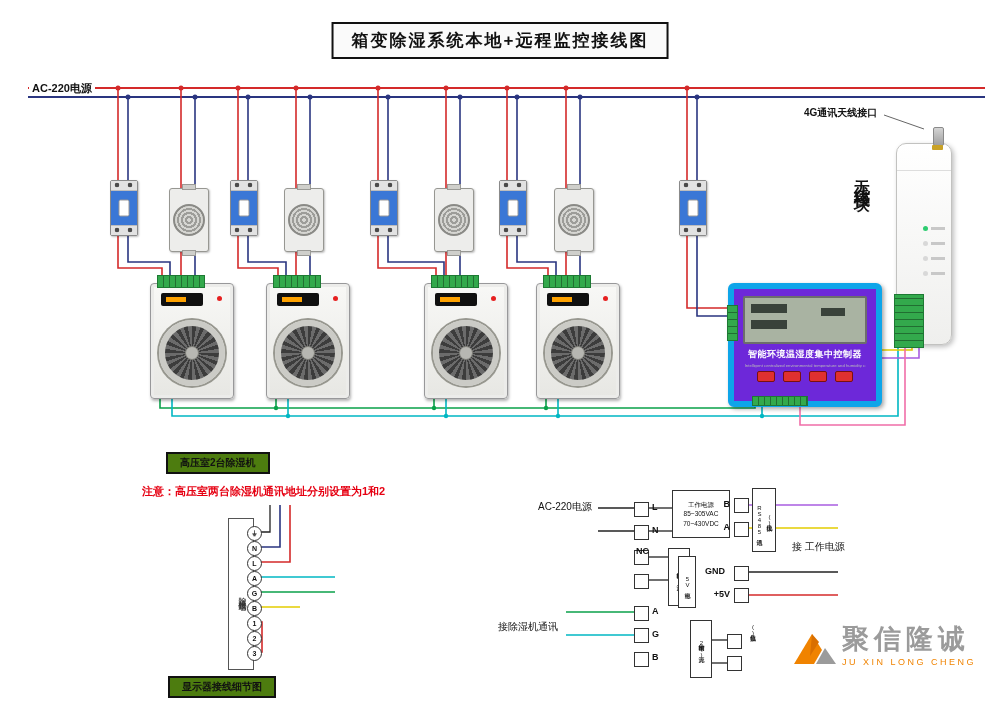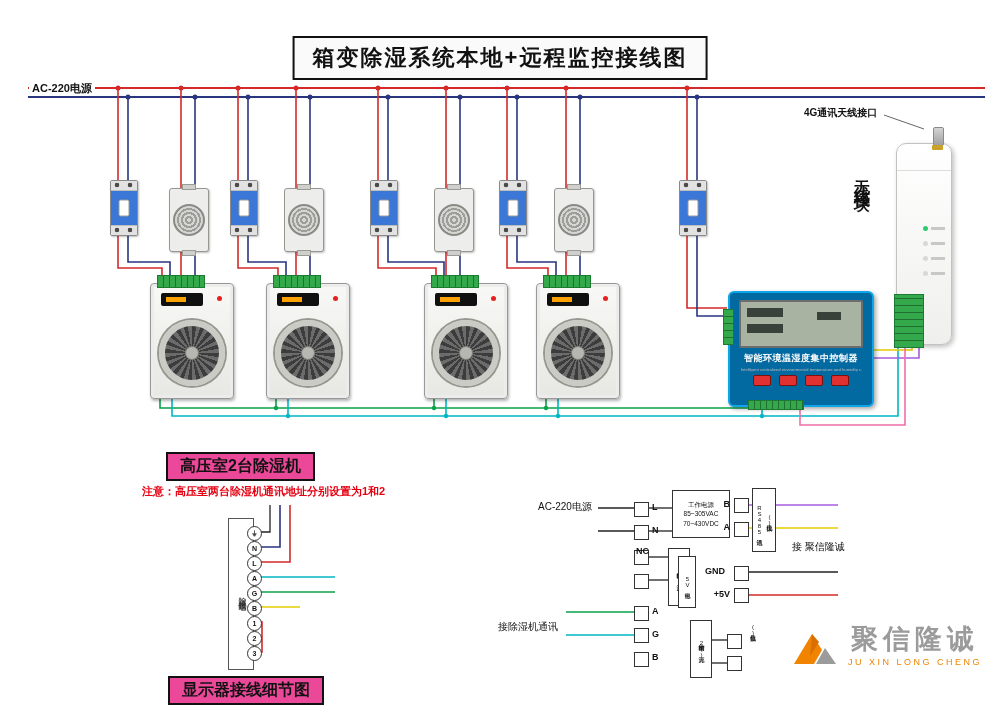--- a/index.html
+++ b/index.html
@@ -2,21 +2,21 @@
 <html><head>
 <meta charset="utf-8">
 <style>
   html,body{margin:0;padding:0;background:#fff;}
   .stage{position:relative;width:1000px;height:707px;background:#fff;overflow:hidden;
          font-family:"Liberation Sans","DejaVu Sans",sans-serif;color:#111;}
   svg.wires{position:absolute;left:0;top:0;z-index:0;}
   .comp{position:absolute;z-index:1;}
 
   .titlebox{left:50%;transform:translateX(-50%);top:22px;border:2px solid #111;background:#fafafa;
-            font-size:22px;font-weight:bold;padding:5px 18px;letter-spacing:2px;white-space:nowrap;margin-top:14px;}
+            font-size:17px;font-weight:bold;padding:5px 18px;letter-spacing:2px;white-space:nowrap;}
   .buslabel{left:29px;top:81px;font-size:11px;background:#fff;padding:0 3px;font-weight:bold;}
 
   
   .breaker{width:26px;height:54px;background:#f4f4f4;border:1px solid #8a8a8a;border-radius:2px;
            display:flex;flex-direction:column;box-shadow:1px 1px 2px rgba(0,0,0,.25);}
   .brk-top,.brk-bot{height:9px;background-color:#e2e2e2;border-bottom:1px solid #bdbdbd;
     background-image:radial-gradient(circle at 6px 4px,#4a4a4a 2px,transparent 2.6px),
                      radial-gradient(circle at 19px 4px,#4a4a4a 2px,transparent 2.6px);}
   .brk-bot{border-bottom:none;border-top:1px solid #bdbdbd;}
   .brk-band{flex:1;background:#3a77d6;position:relative;}
@@ -42,21 +42,21 @@
   .dehu-disp{position:absolute;top:9px;left:10px;width:42px;height:13px;background:#101010;border-radius:2px;
              background-image:linear-gradient(#ffa200,#ffa200);background-size:20px 5px;background-position:5px 4px;background-repeat:no-repeat;}
   .dehu-led{position:absolute;top:12px;right:11px;width:5px;height:5px;border-radius:50%;background:#e62020;}
   .dehu-fan{position:absolute;left:50%;bottom:12px;transform:translateX(-50%);width:54px;height:54px;border-radius:50%;
             border:6px solid #cbcbc6;box-shadow:0 0 0 2px #97978f;
             background:repeating-conic-gradient(#3c3c3c 0deg 9deg,#6b6b6b 9deg 18deg);}
   .dehu-fan::after{content:"";position:absolute;left:50%;top:50%;transform:translate(-50%,-50%);
                    width:12px;height:12px;border-radius:50%;background:#b7b7b2;border:1px solid #7e7e78;}
 
   
-  .ctrl{width:142px;height:112px;background:#0369a1;border:2px solid #0ea5e9;border-radius:6px;box-shadow:2px 2px 4px rgba(0,0,0,.35);margin-top:8px;}
+  .ctrl{width:142px;height:112px;background:#6d28d9;border:6px solid #0ea5e9;border-radius:6px;box-shadow:2px 2px 4px rgba(0,0,0,.35);}
   .ctrl-lcd{margin:7px 9px 0 9px;height:44px;background-color:#a9b3a2;border:2px solid #6d6d6d;border-radius:2px;
             background-image:linear-gradient(#39423a,#39423a),linear-gradient(#39423a,#39423a),linear-gradient(#39423a,#39423a);
             background-size:36px 9px,36px 9px,24px 8px;background-position:6px 6px,6px 22px,76px 10px;background-repeat:no-repeat;}
   .ctrl-name{margin-top:4px;text-align:center;color:#fff;font-size:9px;font-weight:bold;letter-spacing:.5px;white-space:nowrap;}
   .ctrl-name-en{margin-top:1px;text-align:center;color:#bbb;font-size:5px;transform:scale(.85);white-space:nowrap;overflow:hidden;}
   .ctrl-btns{display:flex;gap:8px;justify-content:center;margin-top:3px;}
   .ctrl-btns i{width:16px;height:9px;background:#e03030;border:1px solid #7a1010;border-radius:2px;}
   .ctrl-term-left{position:absolute;left:-7px;top:16px;width:9px;height:34px;}
   .ctrl-term-bot{position:absolute;left:18px;bottom:-5px;width:54px;height:8px;}
 
@@ -69,36 +69,36 @@
   .wmod-ant::after{content:"";position:absolute;bottom:-5px;left:-2px;width:11px;height:5px;background:#c9a227;border-radius:1px;}
   .wled{position:absolute;right:6px;display:flex;align-items:center;gap:3px;}
   .wled i{width:5px;height:5px;border-radius:50%;}
   .wled b{width:14px;height:3px;background:#c8c8c8;display:block;}
   .wmod-term{position:absolute;left:-3px;top:150px;width:28px;height:52px;}
 
   .vtext{writing-mode:vertical-rl;text-orientation:upright;}
   .wmod-label{left:851px;top:168px;font-size:16px;font-weight:bold;letter-spacing:5px;}
   .ant-label{left:804px;top:106px;font-size:10px;font-weight:bold;}
 
-  .tag{border:2px solid #111;background:#ec4899;font-weight:bold;font-size:16px;padding:2px 12px;white-space:nowrap;}
+  .tag{border:2px solid #111;background:#4d7c0f;font-weight:bold;font-size:10px;padding:2px 12px;white-space:nowrap;}
   .note{color:#e60012;font-size:11px;font-weight:bold;white-space:nowrap;}
 
   
   .dev-strip{width:24px;height:150px;background:#fff;border:1px solid #555;display:flex;align-items:center;justify-content:center;}
   .dev-strip span{font-size:8px;color:#333;letter-spacing:1px;}
   .term-c{width:13px;height:13px;border-radius:50%;border:1px solid #333;background:#fff;font-size:7px;font-weight:bold;
           display:flex;align-items:center;justify-content:center;}
   .term-s{width:13px;height:13px;border:1px solid #333;background:#fff;}
   .tlabel{font-size:9px;font-weight:bold;white-space:nowrap;}
   .minibox{border:1px solid #333;background:#fff;display:flex;align-items:center;justify-content:center;text-align:center;}
   .minibox.v span{font-size:6px;} .minibox .lines{font-size:6.5px;line-height:1.45;}
   .small-label{font-size:10px;white-space:nowrap;}
 
   
-  .logo{display:flex;align-items:center;gap:10px;text-align:center;}
+  .logo{display:flex;align-items:center;gap:4px;}
   .logo-cn{font-size:27px;font-weight:bold;color:#9b9b9b;letter-spacing:5px;line-height:1;}
   .logo-en{font-size:9px;color:#f08300;letter-spacing:2.5px;margin-top:4px;}
 </style>
 </head>
 <body>
 
 <div class="stage">
 
   <svg class="wires" width="1000" height="707">
 
@@ -420,21 +420,21 @@
       <span class="vtext">RS485通讯</span>
       <span class="vtext">(接上位机)</span>
     </div>
   <div class="comp minibox v" style="left:678px;top:556px;width:16px;height:50px">
       <span class="vtext">5V电源</span>
     </div>
   <div class="comp minibox v" style="left:690px;top:620px;width:20px;height:56px">
       <span class="vtext">控制输出2(无源)</span>
     </div>
   <div class="comp vtext" style="left:748px;top:624px;font-size:6px">(接上位机)</div>
-  <div class="comp small-label" style="left:792px;top:540px">接 聚信隆诚</div>
+  <div class="comp small-label" style="left:792px;top:540px">接 工作电源</div>
 
   <div class="comp logo" style="left:792px;top:626px">
     <svg width="46" height="38" viewBox="0 0 46 38">
       <polygon points="2,36 20,6 30,22 22,36" fill="#f08300"></polygon>
       <polygon points="20,6 27,14 18,28" fill="#d96f00"></polygon>
       <polygon points="24,36 33,20 44,36" fill="#9b9b9b"></polygon>
     </svg>
     <div>
       <div class="logo-cn">聚信隆诚</div>
       <div class="logo-en">JU XIN LONG CHENG</div>

